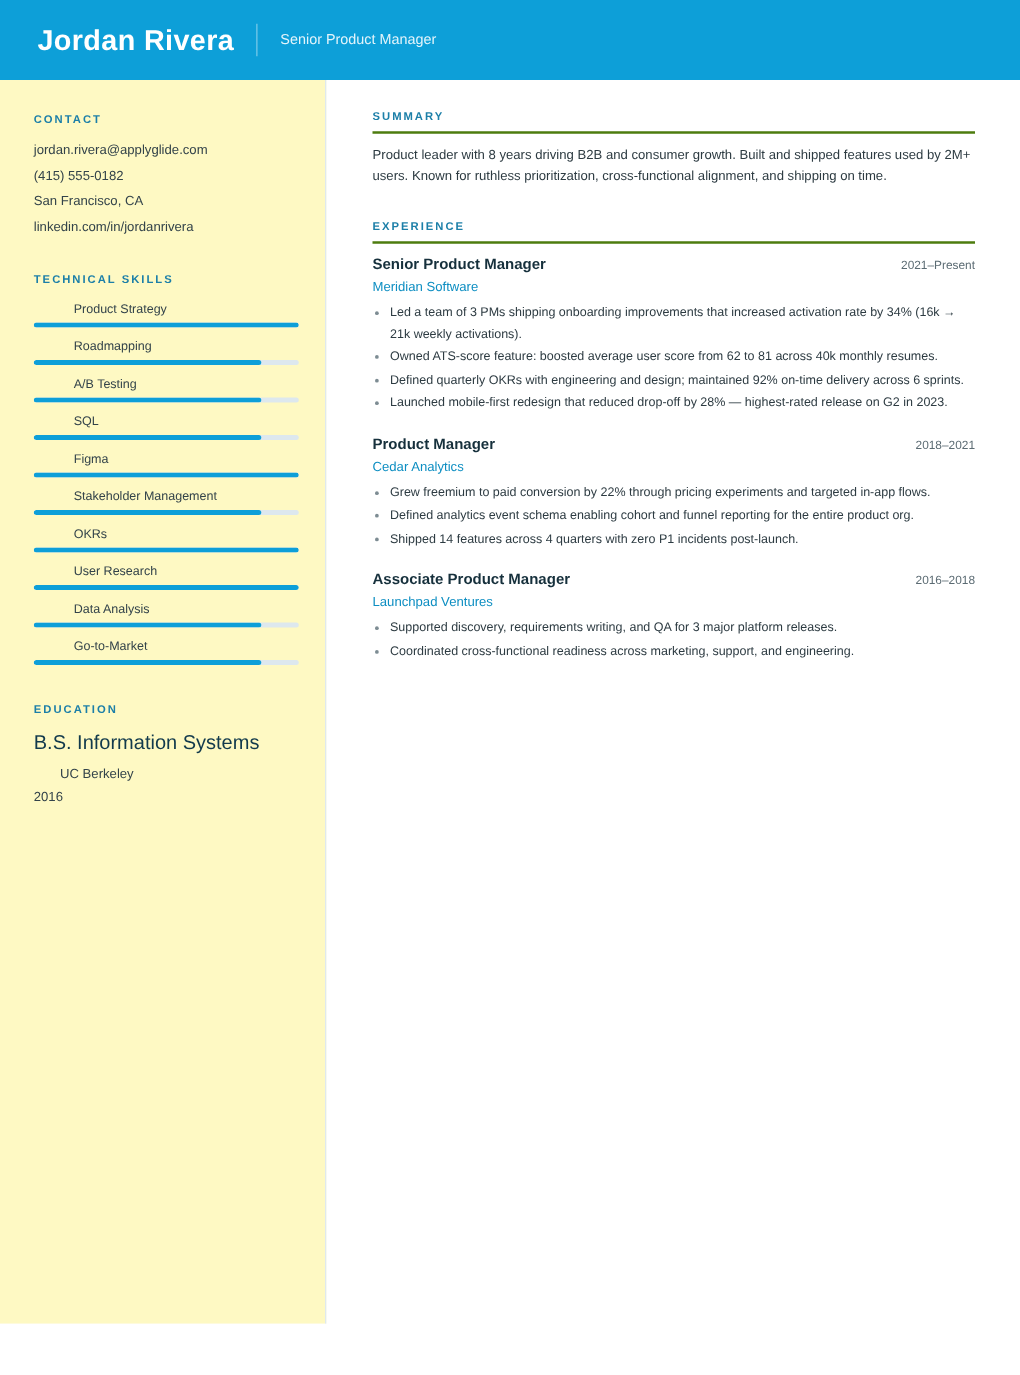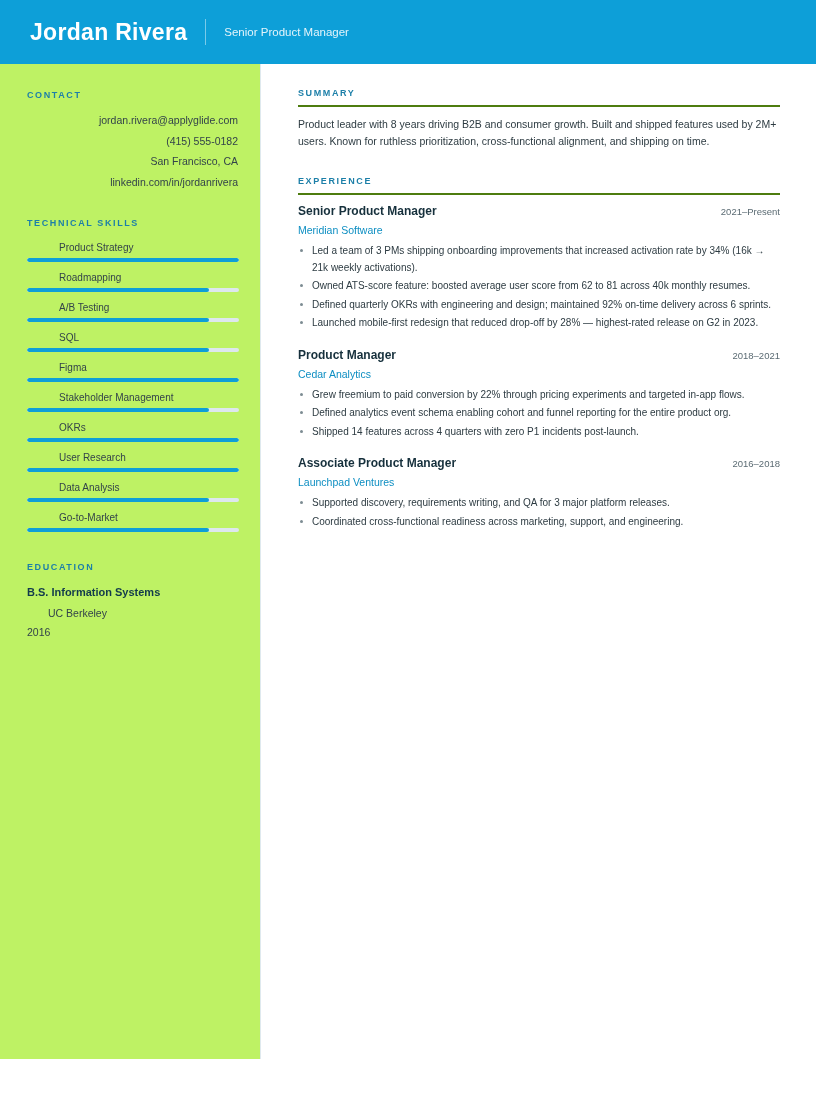--- a/index.html
+++ b/index.html
@@ -53,21 +53,21 @@
     position: absolute;
     left: 0; top: 64px;
     width: 816px;
     height: 995px;
   }
   .sidebar {
     position: absolute;
     left: 0; top: 0;
     width: 261px;
     height: 995px;
-    background: #bef264;
+    background: #fef9c3;
     border-right: 1px solid #dfe9ee;
     box-sizing: border-box;
     padding: 26px 22px 0 27px;
   }
   .main {
     position: absolute;
     left: 261px; top: 0;
     width: 555px;
     height: 995px;
     box-sizing: border-box;
@@ -83,21 +83,20 @@
     text-transform: uppercase;
     margin: 0 0 14px 0;
   }
   .side-heading.spaced { margin-top: 30px; }
 
   .contact-line {
     font-size: 10.5px;
     color: #33434a;
     margin-bottom: 8px;
     line-height: 1.2;
-    text-align: right;
   }
 
   .skill { margin-bottom: 10px; }
   .skill-label {
     font-size: 10px;
     color: #33434a;
     margin-bottom: 5px;
     margin-left: 32px;
   }
   .bar-track {
@@ -110,22 +109,22 @@
   }
   .bar-fill {
     position: absolute;
     left: 0; top: 0;
     height: 4px;
     background: #0d9fd8;
     border-radius: 2px;
   }
 
   .edu-degree {
-    font-size: 11px;
-    font-weight: bold;
+    font-size: 16px;
+    font-weight: normal;
     color: #123a4c;
     margin-bottom: 9px;
   }
   .edu-school {
     font-size: 10.5px;
     color: #33434a;
     margin-bottom: 7px;
     padding-left: 21px;
   }
   .edu-year {

